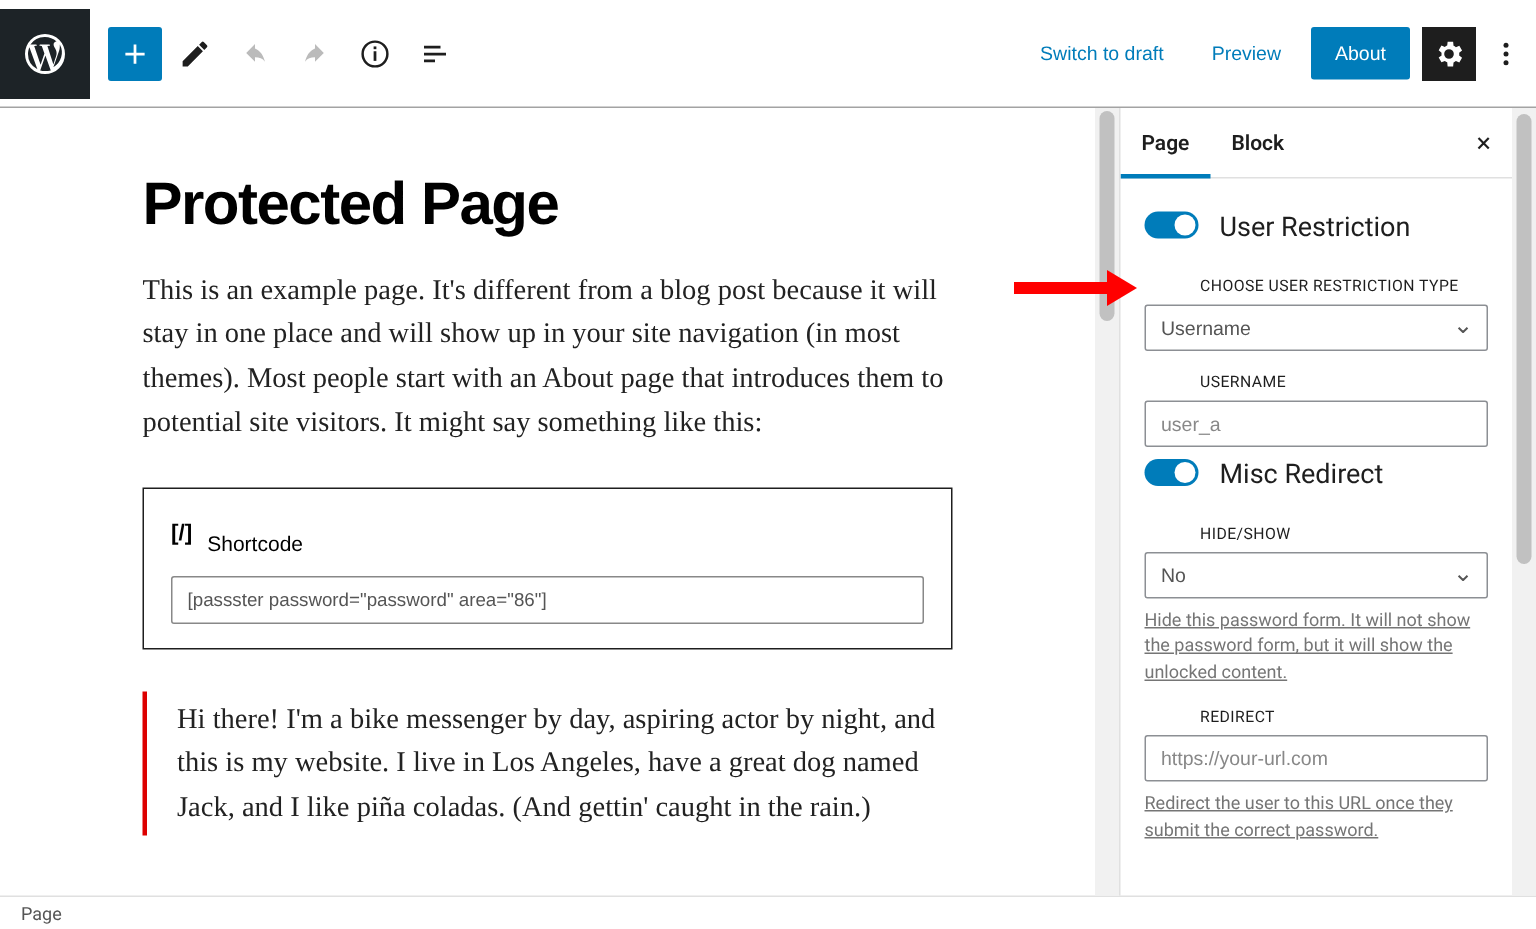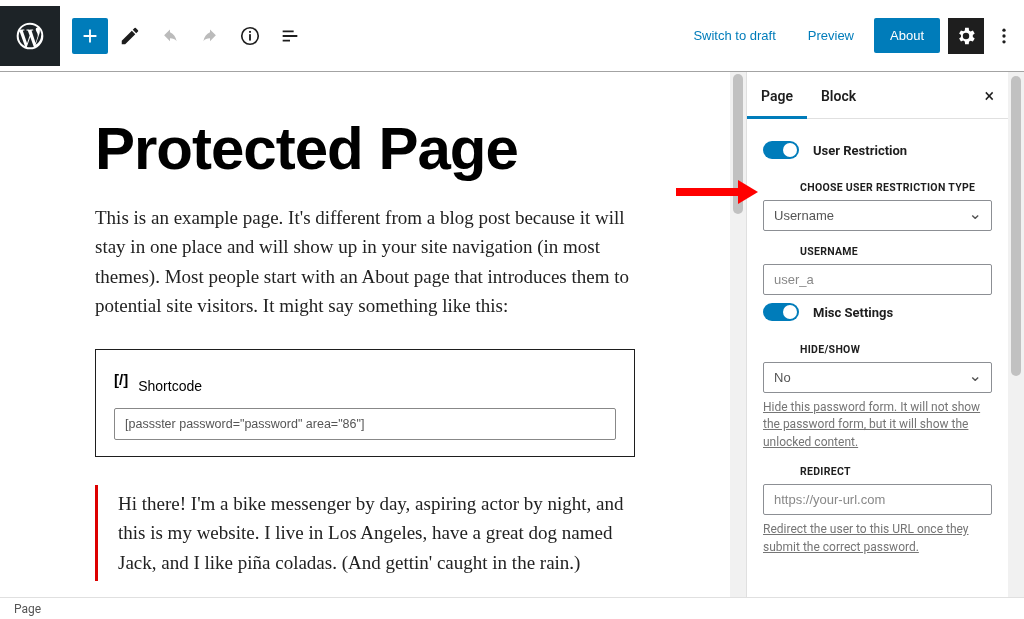--- a/index.html
+++ b/index.html
@@ -19,21 +19,21 @@
   .update-btn { background: #007cba; color: #fff; border: none; font-size: 13px; padding: 10px 16px; border-radius: 2px; cursor: pointer; }
   .settings-btn { width: 36px; height: 36px; background: #1e1e1e; display: flex; align-items: center; justify-content: center; cursor: pointer; }
   .settings-btn svg{ fill:#fff; }
   .more-btn { width: 24px; height: 36px; display: flex; align-items: center; justify-content: center; cursor: pointer; color:#1e1e1e; }
 
   
   .main { flex: 1; display: flex; min-height: 0; position: relative;}
   .editor-wrap { flex: 1; overflow: hidden; position: relative; display:flex; }
   .editor { flex:1; overflow-y: auto; padding: 12px 0 40px; }
   .editor-inner { max-width: 620px; margin: 0 auto; padding: 0 40px; }
-  .page-title { font-family: Arial, Helvetica, sans-serif; font-weight: 900; font-size: 60px; margin: 30px 0 20px; letter-spacing:-1px; }
+  .page-title { font-family: Arial, Helvetica, sans-serif; font-weight: 900; font-size: 40px; margin: 30px 0 20px; letter-spacing:-1px; }
   .body-text { font-family: Georgia, "Times New Roman", serif; font-size: 19px; line-height: 1.55; color: #222; }
   .shortcode-block { border: 1px solid #1e1e1e; padding: 16px 18px; margin: 28px 0; }
   .sc-head { display: flex; align-items: center; gap: 10px; margin-bottom: 14px; }
   .sc-icon { font-family: Arial, sans-serif; font-weight: 700; font-size: 15px; }
   .sc-title { font-family: Liberation Sans, sans-serif; font-size: 14px; margin-top: 12px; }
   .sc-input { width: 100%; border: 1px solid #888; padding: 8px 10px; font-family: Arial, sans-serif; font-size: 12.5px; color: #555; border-radius:2px; }
   .quote { border-left: 3px solid #d00; padding: 4px 0 4px 20px; margin: 26px 0; }
 
   
   .editor-scroll-strip{ width:16px; background:#f1f1f1; display:flex; flex-direction:column; }
@@ -45,28 +45,28 @@
   .arrow-head { width: 0; height: 0; border-top: 12px solid transparent; border-bottom: 12px solid transparent; border-left: 20px solid #ff0000; position: absolute; right: -18px; top: -8px; }
 
   
   .sidebar-wrap{ width: 278px; border-left: 1px solid #e0e0e0; display:flex; }
   .sidebar { flex:1; overflow-y: auto; font-size: 13px; }
   .sb-tabs { display: flex; border-bottom: 1px solid #e0e0e0; align-items: center; }
   .sb-tab { padding: 16px 14px 14px; font-size: 14px; font-weight: 600; cursor: pointer; position: relative; color:#1e1e1e; }
   .sb-tab.active::after { content: ""; position: absolute; left: 0; right: 0; bottom: -1px; height: 3px; background: #007cba; }
   .sb-close { margin-left: auto; padding: 0 14px; font-size: 18px; cursor: pointer; color: #1e1e1e; }
   .sb-body { padding: 14px 16px 30px; }
-  .toggle-row { display: flex; align-items: center; gap: 14px; padding: 8px 0; font-size: 13px; color:#1e1e1e;font-weight:bold; }
+  .toggle-row { display: flex; align-items: flex-start; gap: 14px; padding: 8px 0; font-size: 18px; color:#1e1e1e; }
   .toggle { width: 36px; height: 18px; border-radius: 9px; position: relative; cursor: pointer; flex-shrink:0;}
   .toggle .knob { width: 14px; height: 14px; background: #fff; border-radius: 50%; position: absolute; top: 2px; transition: left .1s; }
   .toggle.on { background: #007cba; }
   .toggle.on .knob { left: 20px; }
   .toggle.off { background: #fff; border: 1px solid #1e1e1e; }
   .toggle.off .knob { left: 2px; background: #1e1e1e; top:1px;}
-  .sb-label { font-size: 10.5px; font-weight: 700; letter-spacing: .3px; text-transform: uppercase; margin: 14px 0 6px; color:#1e1e1e;padding-left:37px; }
+  .sb-label { font-size: 10.5px; font-weight: 400; letter-spacing: .3px; text-transform: uppercase; margin: 14px 0 6px; color:#1e1e1e;padding-left:37px; }
   .sb-select, .sb-input { width: 100%; border: 1px solid #8c8f94; padding: 7px 10px; font-size: 13px; border-radius: 2px; color: #555; background:#fff; appearance:none; }
   .sb-select-wrap{ position:relative; }
   .sb-select-wrap::after{ content:"⌄"; position:absolute; right:10px; top:4px; font-size:16px; color:#555; pointer-events:none;}
   .sb-input::placeholder { color: #888; }
   .sb-help { font-size: 12px; color: #757575; line-height: 1.45; margin-top: 6px; text-decoration: underline; }
 
   
   .sidebar-scroll-strip{ width:16px; background:#f1f1f1; display:flex; flex-direction:column; }
   .sidebar-scroll-thumb{ background:#c1c1c1; width:10px; margin:2px auto; height:300px; border-radius:5px; margin-top:4px;}
 
@@ -190,21 +190,21 @@
       </div>
 
       <div class="sb-label">USERNAME</div>
       <input class="sb-input" placeholder="user_a" style="">
 
 
       <div class="toggle-row">
         <div class="toggle on">
               <div class="knob"></div>
             </div>
-        <span>Misc Settings</span>
+        <span>Misc Redirect</span>
       </div>
 
       <div class="sb-label">HIDE/SHOW</div>
       <div class="sb-select-wrap">
         <select class="sb-select">
           <option>No</option>
         </select>
       </div>
       <div class="sb-help">Hide this password form. It will not show the password form, but it will show the unlocked content.</div>
 

